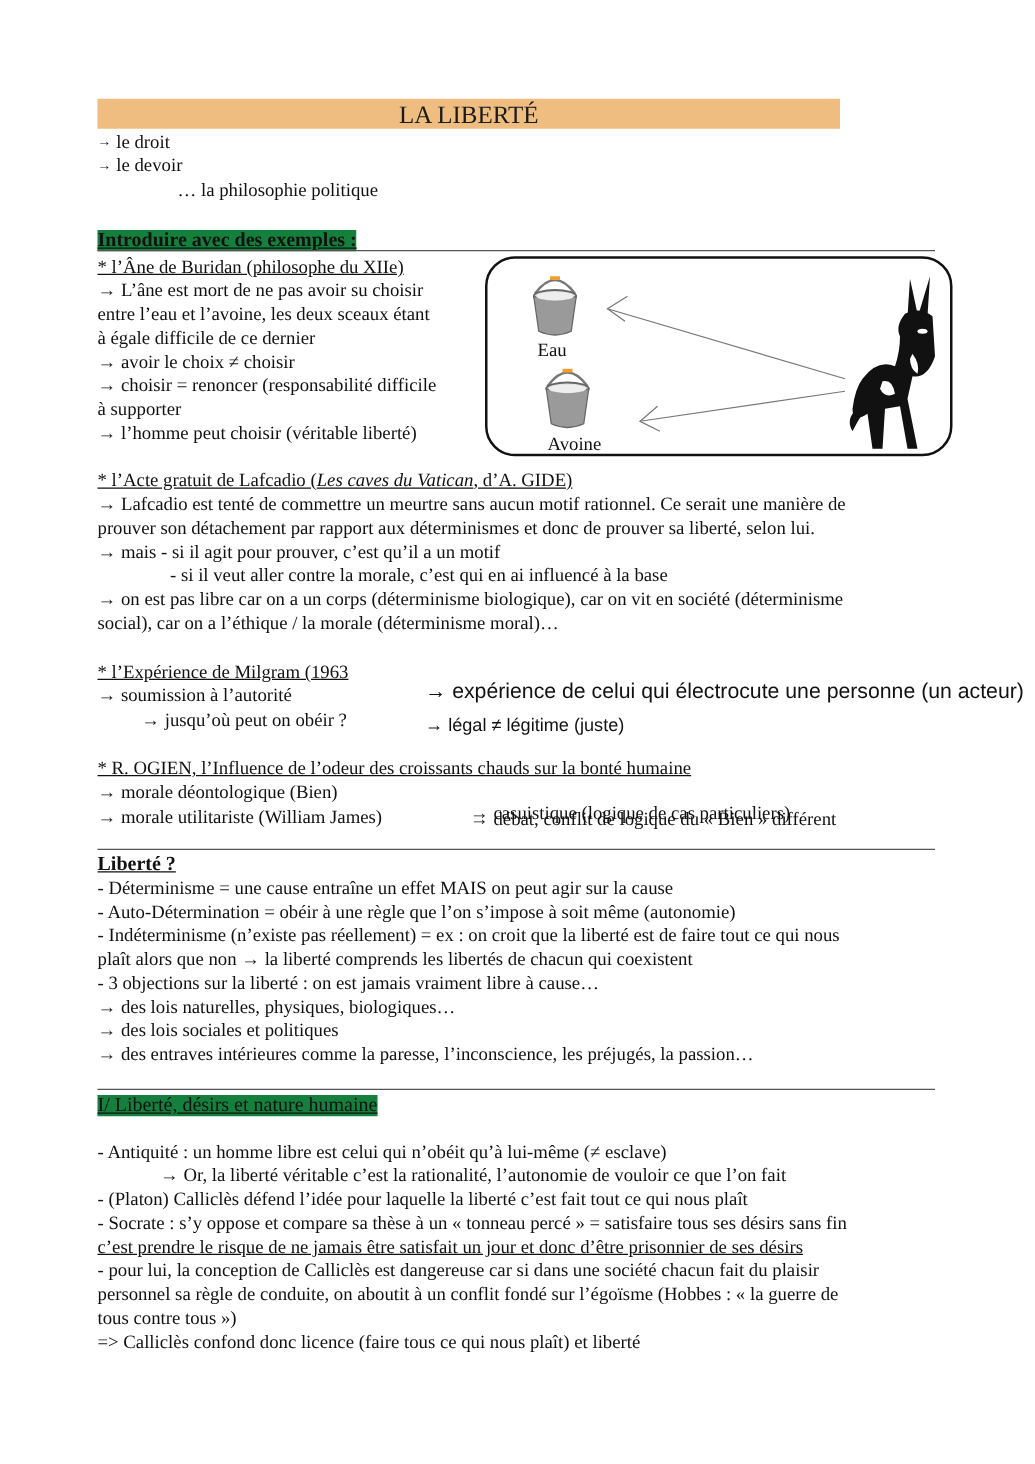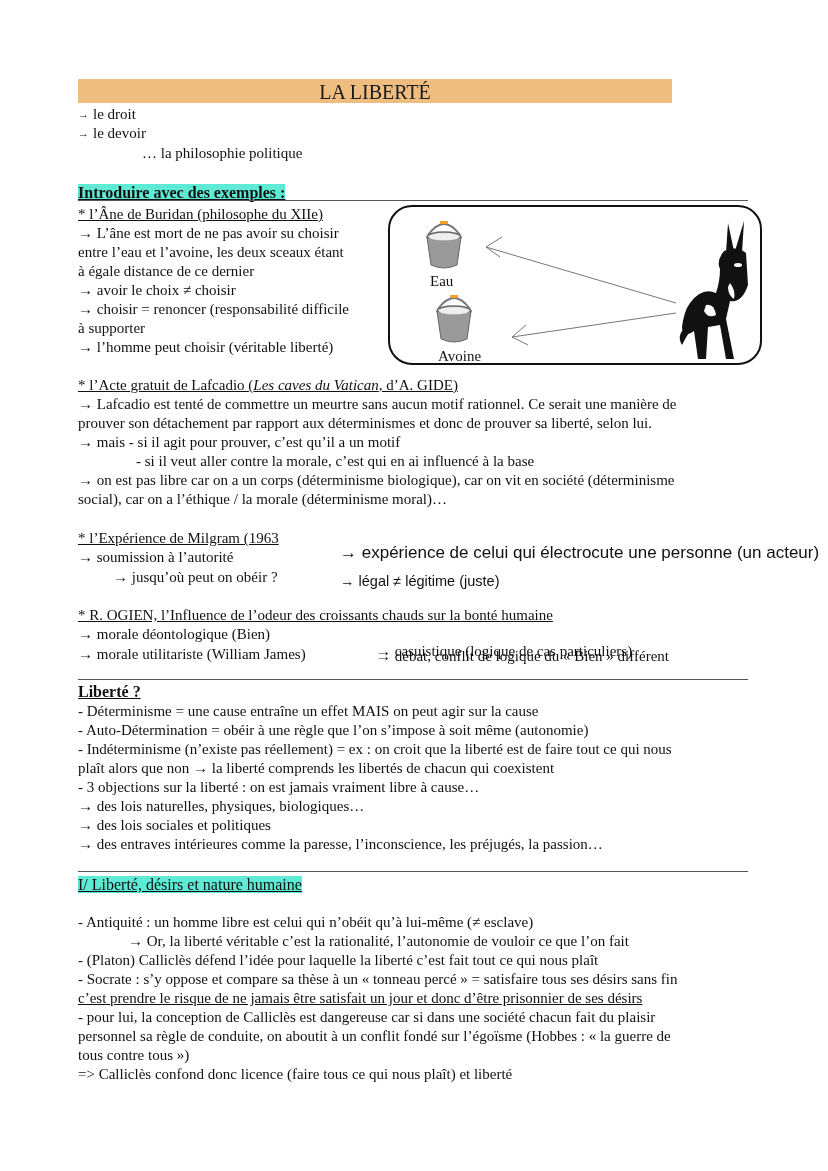--- a/index.html
+++ b/index.html
@@ -3,21 +3,21 @@
 <meta charset="utf-8">
 <style>
   html, body { margin: 0; padding: 0; background: #ffffff; }
   body { width: 828px; height: 1171px; position: relative; overflow: hidden;
          font-family: "Liberation Serif", "DejaVu Serif", serif; color: #111; font-size: 15px; }
   .page { position: absolute; left: 78px; top: 79px; width: 594px; }
   .title-bar { background: #f0bd80; height: 24px; text-align: center; font-size: 20px; line-height: 26px; color: #1a1a1a; }
   .line { position: absolute; left: 0; white-space: nowrap; line-height: 19px; }
   .arr { font-size: 11px; margin-right: 4px; position: relative; top: -1px; }
   .u { text-decoration: underline; }
-  .hl { background: #5eead4; }
+  .hl { background: #15803d; }
   .rule { position: absolute; left: 0; width: 670px; height: 0; border-top: 1.5px solid #555; }
   .h-bold { font-weight: bold; font-size: 16px; text-decoration: underline; }
   .figure { position: absolute; left: 310px; top: 126px; width: 374px; height: 160px; border: 2px solid #111; border-radius: 24px; box-sizing: border-box; }
   .fig-label { position: absolute; font-size: 15px; }
   .sans { font-family: "Liberation Sans", "DejaVu Sans", sans-serif; }
 </style>
 </head>
 <body>
 
 <div class="page">
@@ -27,21 +27,21 @@
   <div class="line" style="top:26px;"><span class="arr">→</span><span>le droit</span></div>
   <div class="line" style="top:45px;"><span class="arr">→</span><span>le devoir</span></div>
   <div class="line" style="top:65px; left:64px;">… la philosophie politique</div>
 
   <div class="line" style="top:104px;"><span class="h-bold hl">Introduire avec des exemples :</span></div>
   <div class="rule" style="top:121px;"></div>
 
   <div class="line u" style="top:126px;">* l’Âne de Buridan (philosophe du XIIe)</div>
   <div class="line" style="top:145px;">→ L’âne est mort de ne pas avoir su choisir</div>
   <div class="line" style="top:164px;">entre l’eau et l’avoine, les deux sceaux étant</div>
-  <div class="line" style="top:183px;">à égale distance de ce dernier</div>
+  <div class="line" style="top:183px;">à égale difficile de ce dernier</div>
   <div class="line" style="top:202px;">→ avoir le choix ≠ choisir</div>
   <div class="line" style="top:221px;">→ choisir = renoncer (responsabilité difficile</div>
   <div class="line" style="top:240px;">à supporter</div>
   <div class="line" style="top:259px;">→ l’homme peut choisir (véritable liberté)</div>
 
   <div class="figure">
     <svg width="370" height="156" viewBox="0 0 370 156" style="position:absolute;left:0;top:0;">
 
       <g transform="translate(36,14)">
         <path d="M2 14 Q18 -8 34 14" fill="none" stroke="#777" stroke-width="2"></path>

